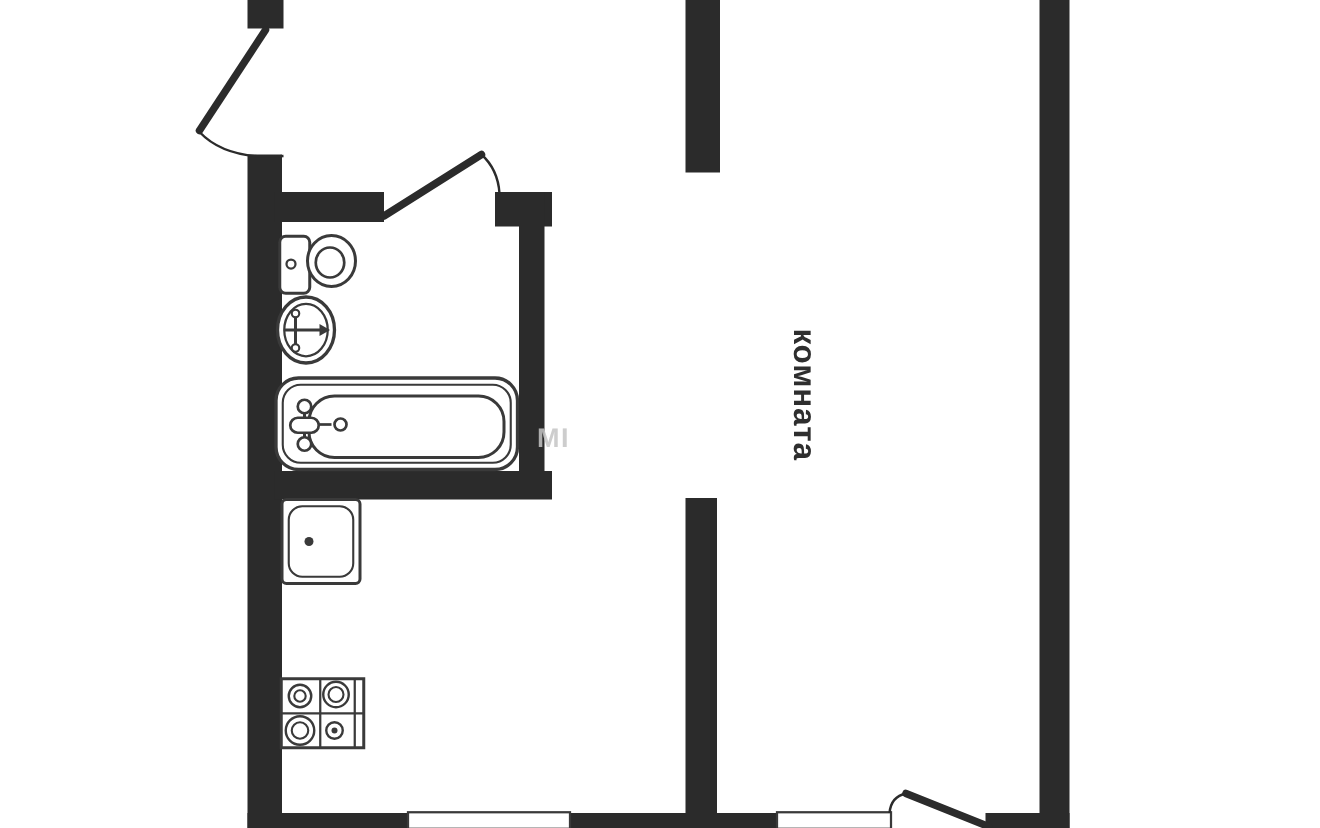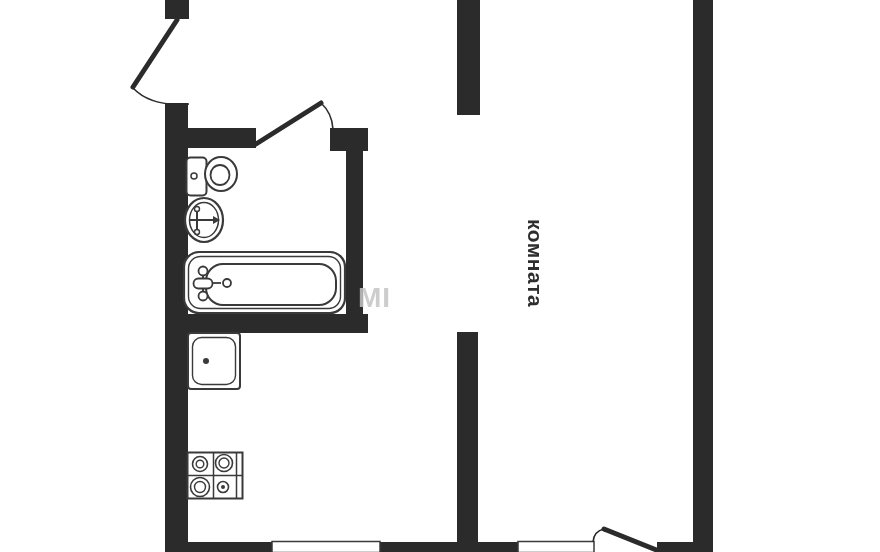--- a/index.html
+++ b/index.html
@@ -21,21 +21,21 @@
   .fxn{stroke:var(--fx);fill:none;}
   .fxf{fill:var(--fx);stroke:none;}
   #room-label{
     position:absolute; left:523px; top:219px;
     writing-mode:vertical-rl; text-orientation:mixed;
     font-size:21px; font-weight:600; color:var(--label);
     letter-spacing:0.5px; white-space:nowrap; z-index:3;
   }
   #watermark{
     position:absolute; left:358px; top:282px;
-    font-size:28px; font-weight:700; color:var(--wm);
+    font-size:18px; font-weight:700; color:var(--wm);
     opacity:0.85; z-index:4; letter-spacing:1px;
   }
 </style>
 </head>
 <body>
 
 <div id="stage">
   <svg id="plan-svg" width="880" height="552" viewBox="0 0 880 552">
 
     <g>

